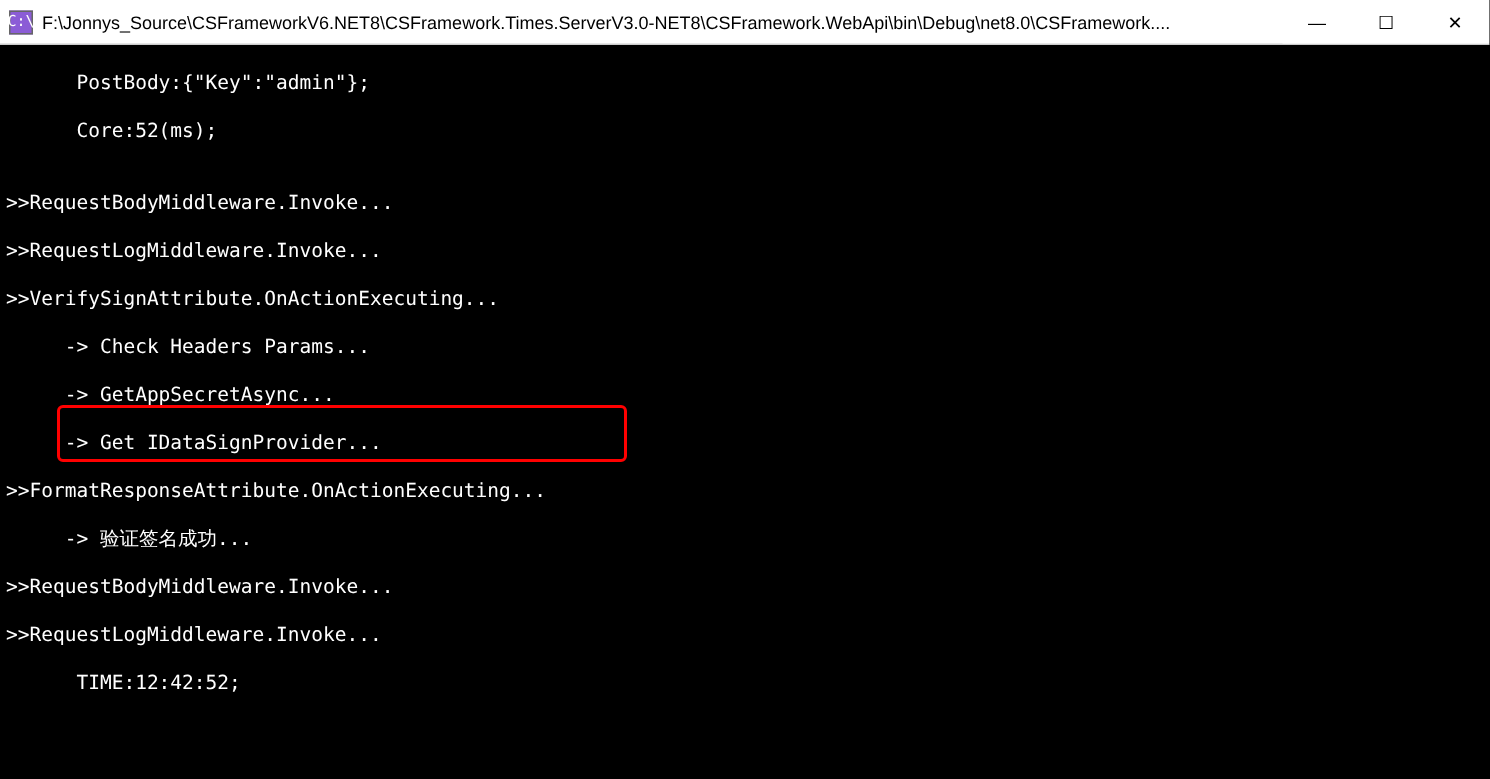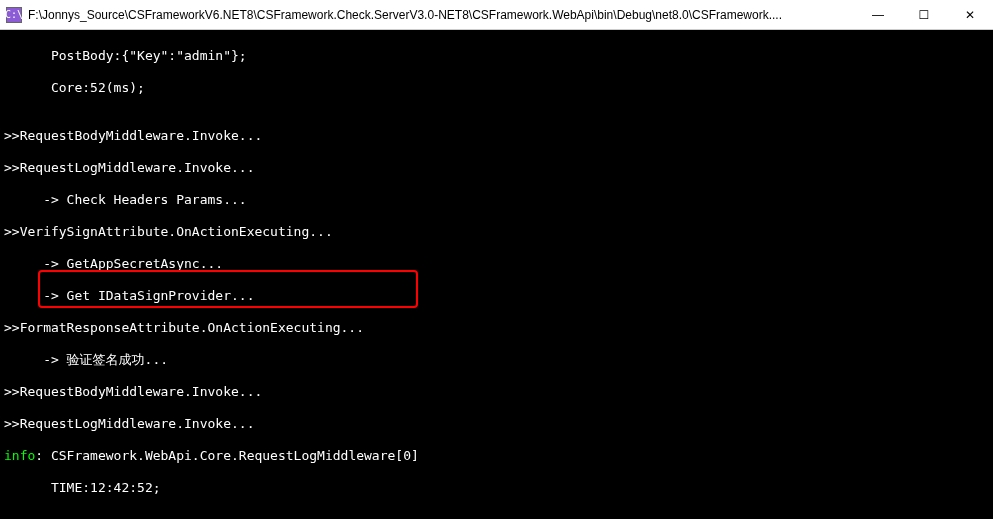--- a/index.html
+++ b/index.html
@@ -74,44 +74,43 @@
     }
     .console-wrap {
       position: relative;
     }
   </style>
 </head>
 <body>
 
 <div class="titlebar">
   <div class="titlebar-icon">C:\</div>
-  <div class="titlebar-text">F:\Jonnys_Source\CSFrameworkV6.NET8\CSFramework.Check.ServerV3.0-NET8\CSFramework.WebApi\bin\Debug\net8.0\CSFramework....</div>
+  <div class="titlebar-text">F:\Jonnys_Source\CSFrameworkV6.NET8\CSFramework.Times.ServerV3.0-NET8\CSFramework.WebApi\bin\Debug\net8.0\CSFramework....</div>
   <div class="titlebar-controls">
     <div class="titlebar-btn">—</div>
     <div class="titlebar-btn">☐</div>
     <div class="titlebar-btn">✕</div>
   </div>
 </div>
 
 <div class="console-wrap">
   <div class="console">
 <div class="line">      PostBody:{"Key":"admin"};</div>
 <div class="line">      Core:52(ms);</div>
 <div class="line"></div>
 <div class="line">&gt;&gt;RequestBodyMiddleware.Invoke...</div>
 <div class="line">&gt;&gt;RequestLogMiddleware.Invoke...</div>
+<div class="line">&gt;&gt;VerifySignAttribute.OnActionExecuting...</div>
 <div class="line">     -&gt; Check Headers Params...</div>
-<div class="line">&gt;&gt;VerifySignAttribute.OnActionExecuting...</div>
 <div class="line">     -&gt; GetAppSecretAsync...</div>
 <div class="line">     -&gt; Get IDataSignProvider...</div>
 <div class="line">&gt;&gt;FormatResponseAttribute.OnActionExecuting...</div>
 <div class="line">     -&gt; 验证签名成功...</div>
 <div class="line">&gt;&gt;RequestBodyMiddleware.Invoke...</div>
 <div class="line">&gt;&gt;RequestLogMiddleware.Invoke...</div>
-<div class="line"><span class="green">info</span><span>: CSFramework.WebApi.Core.RequestLogMiddleware[0]</span></div>
 <div class="line">      TIME:12:42:52;</div>
 
 
 
 
 
 
 
 
 

